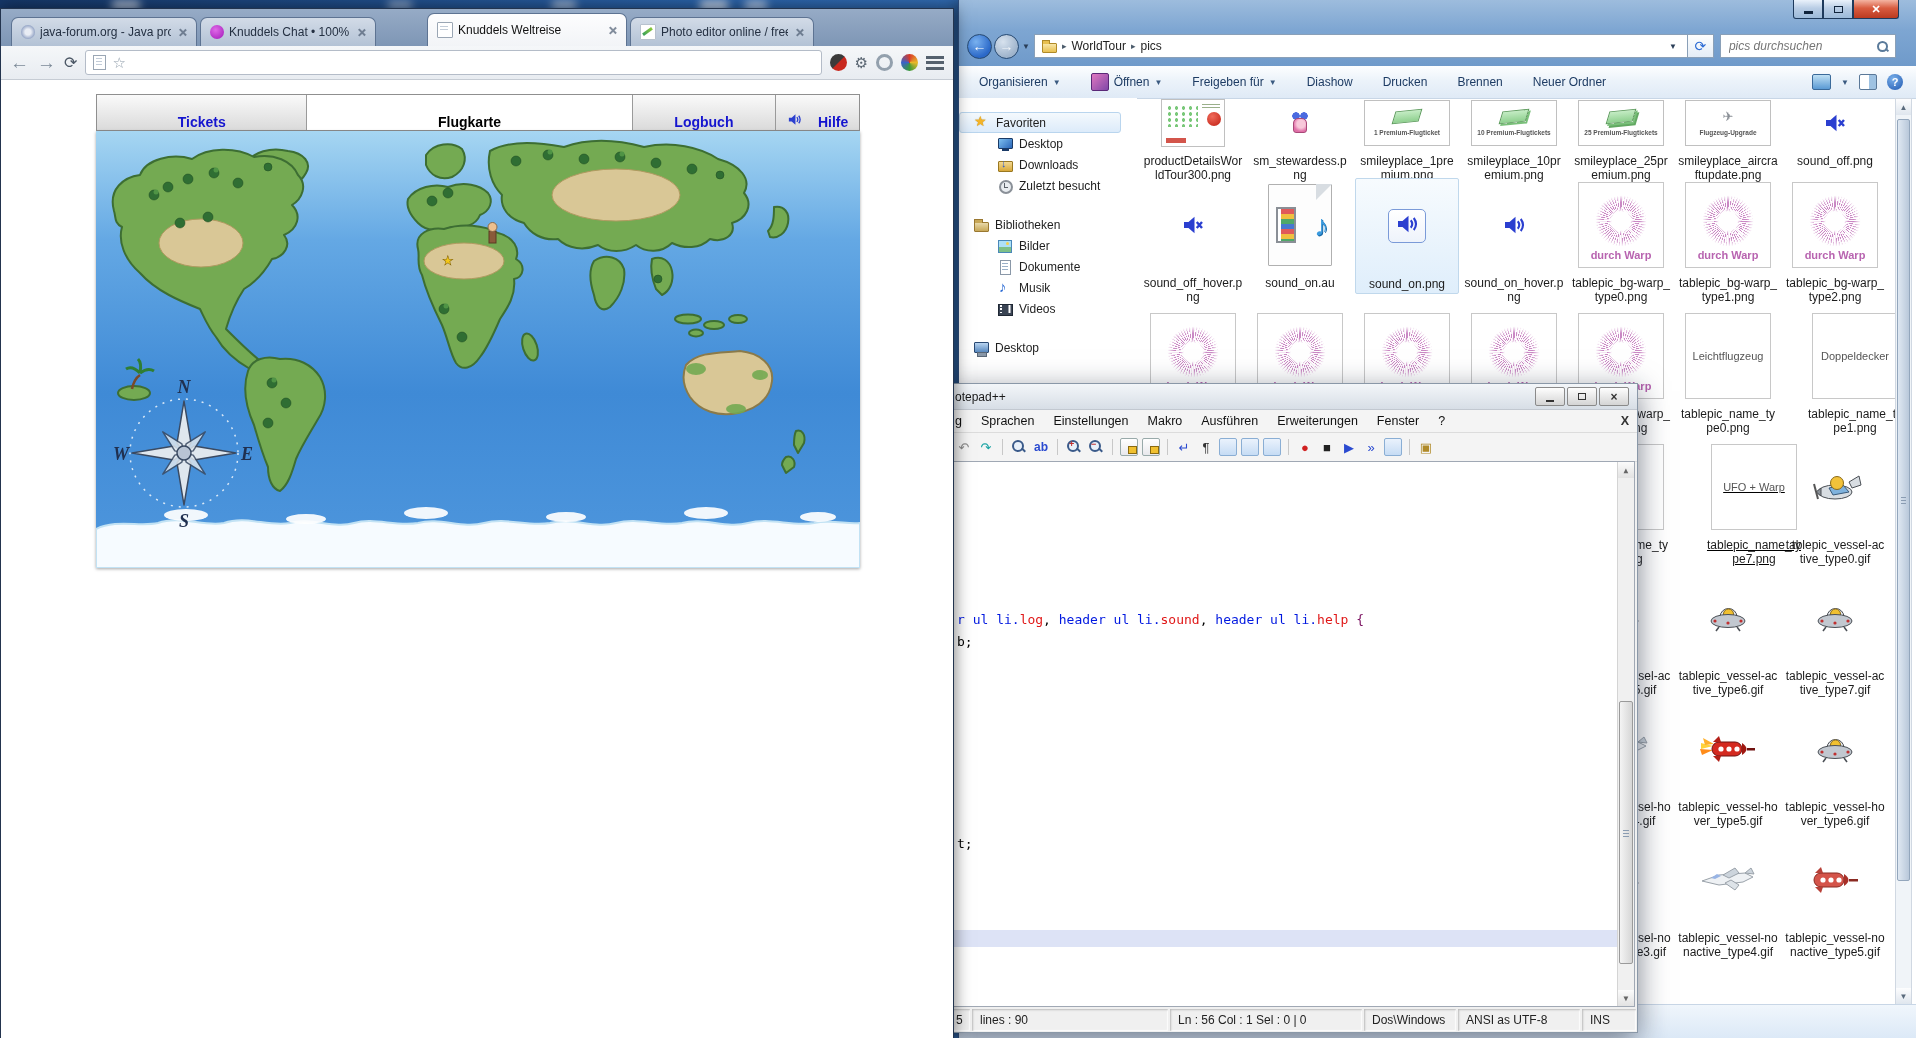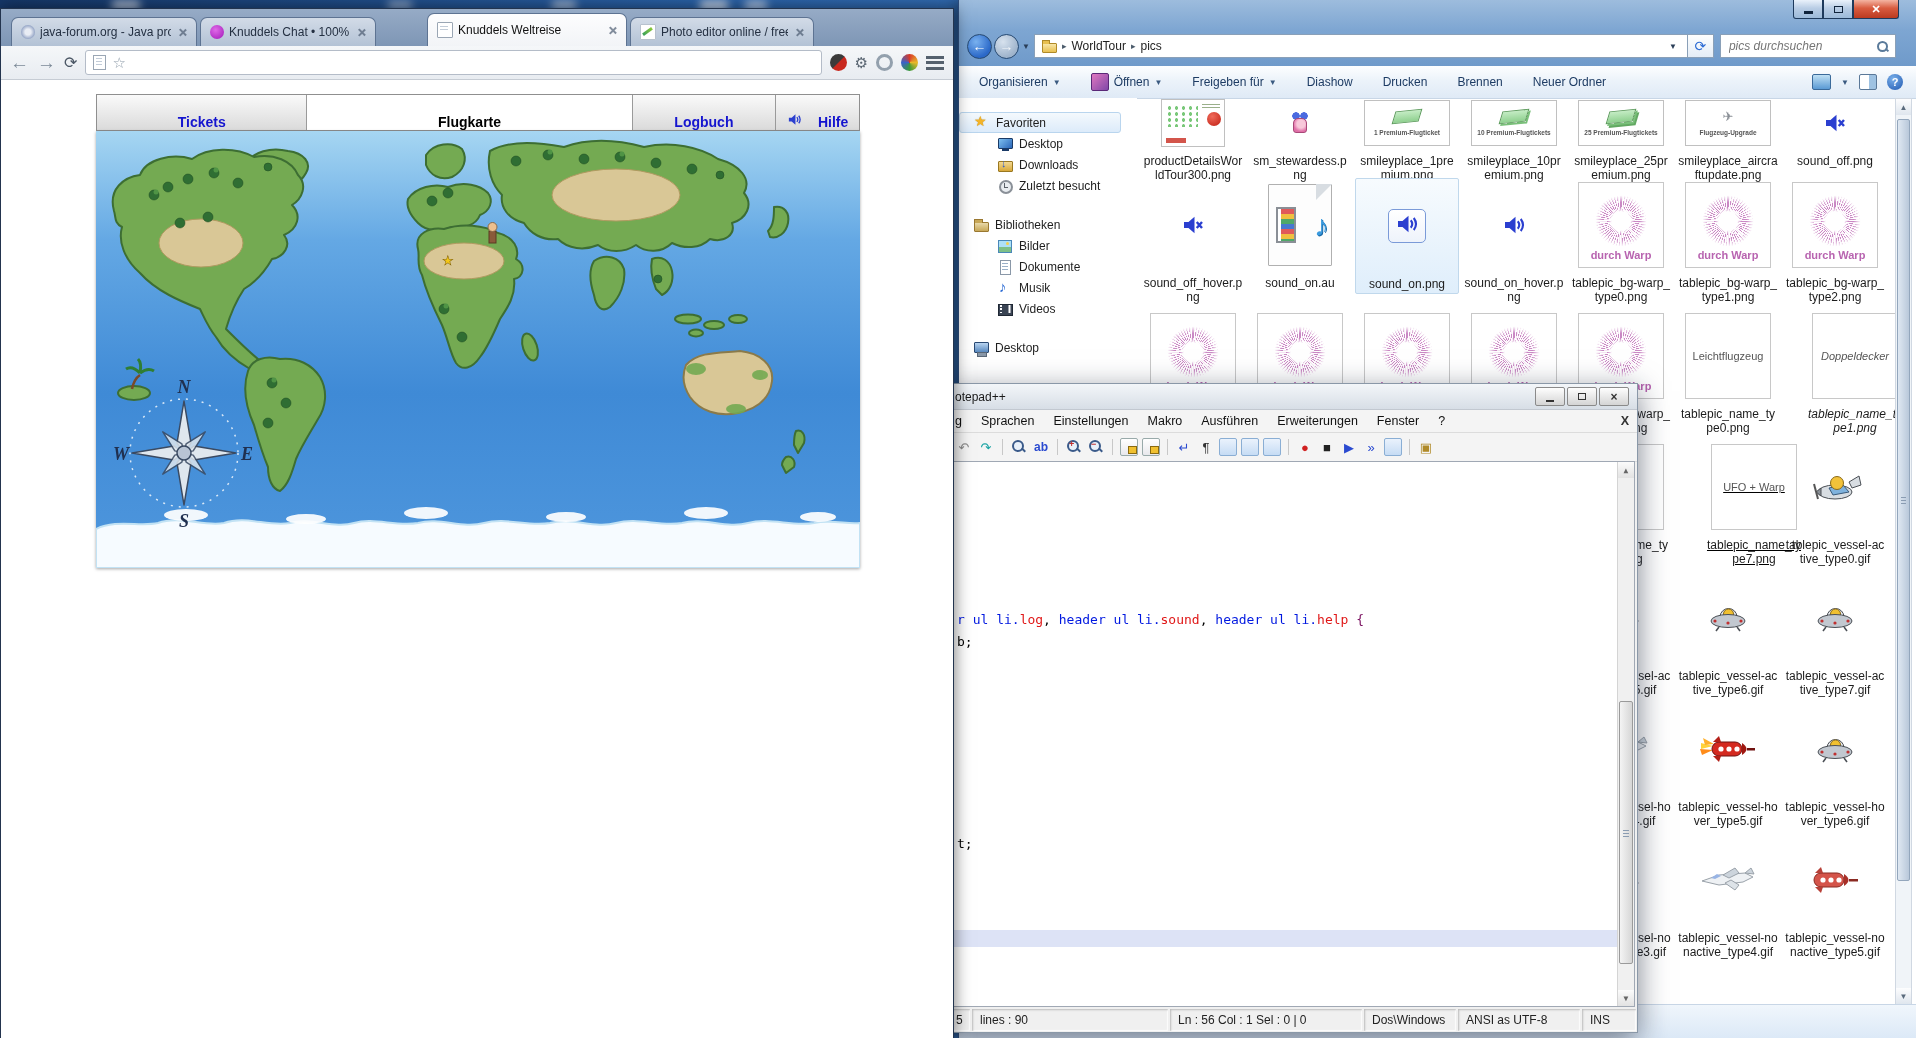--- a/index.html
+++ b/index.html
@@ -507,21 +507,21 @@
           <div class="flabel">tablepic_bg-warp_type7.png</div>
         </div>
         <div class="fitem" style="left: 717px; top: 309px;">
           <div class="thumbzone" style="height: 90px;">
             <div class="wbox">
               <div class="ncap">Leichtflugzeug</div>
             </div>
           </div>
           <div class="flabel">tablepic_name_type0.png</div>
         </div>
-        <div class="fitem" style="left: 844px; top: 309px; font-style: italic;">
+        <div class="fitem" style="left: 844px; top: 309px;">
           <div class="thumbzone" style="height: 90px;">
             <div class="wbox">
               <div class="ncap">Doppeldecker</div>
             </div>
           </div>
           <div class="flabel">tablepic_name_type1.png</div>
         </div>
         <div class="fitem" style="left: 610px; top: 440px;">
           <div class="thumbzone" style="height: 90px;">
             <div class="wbox">

